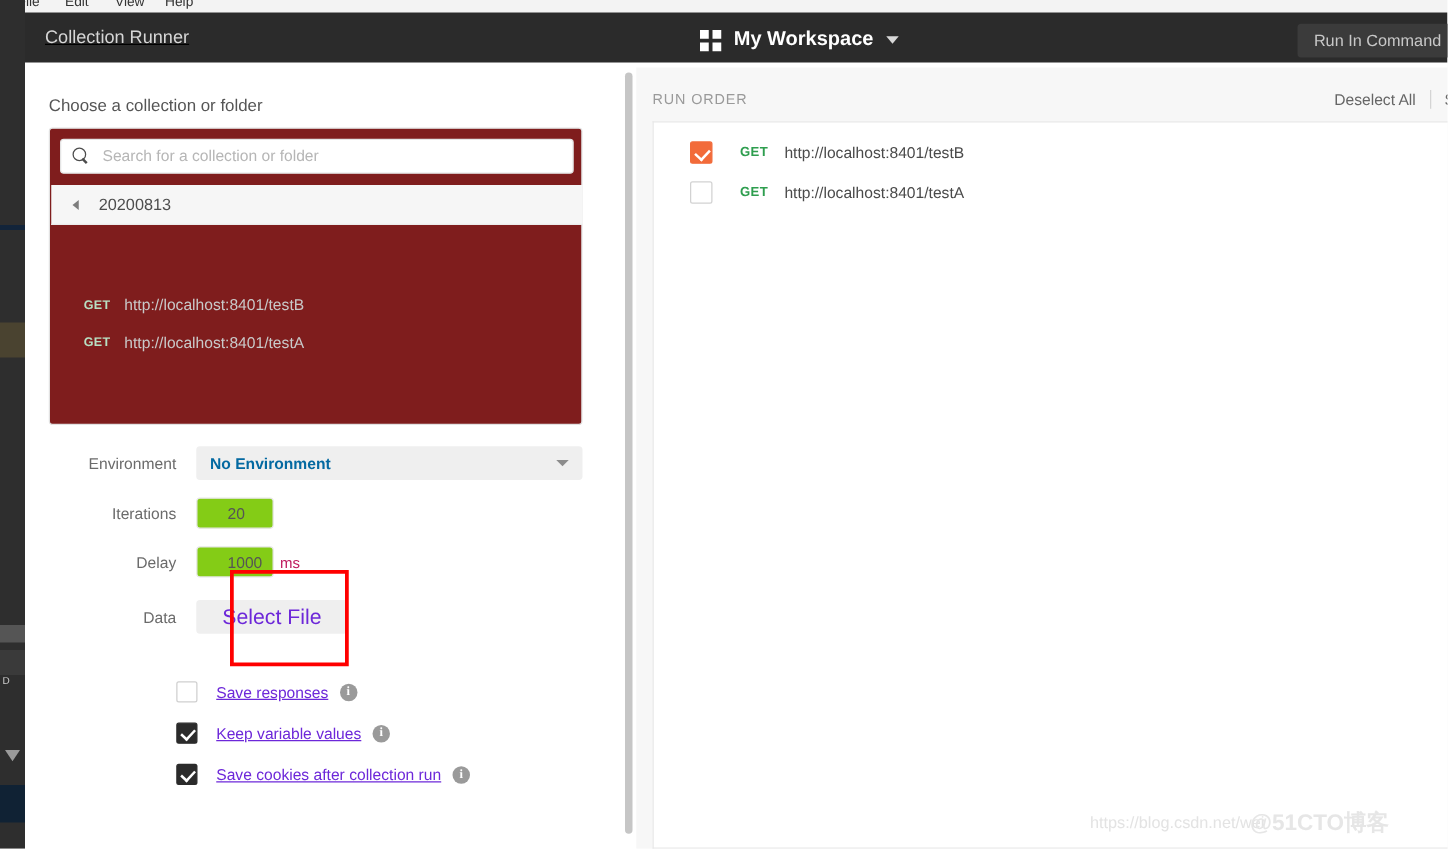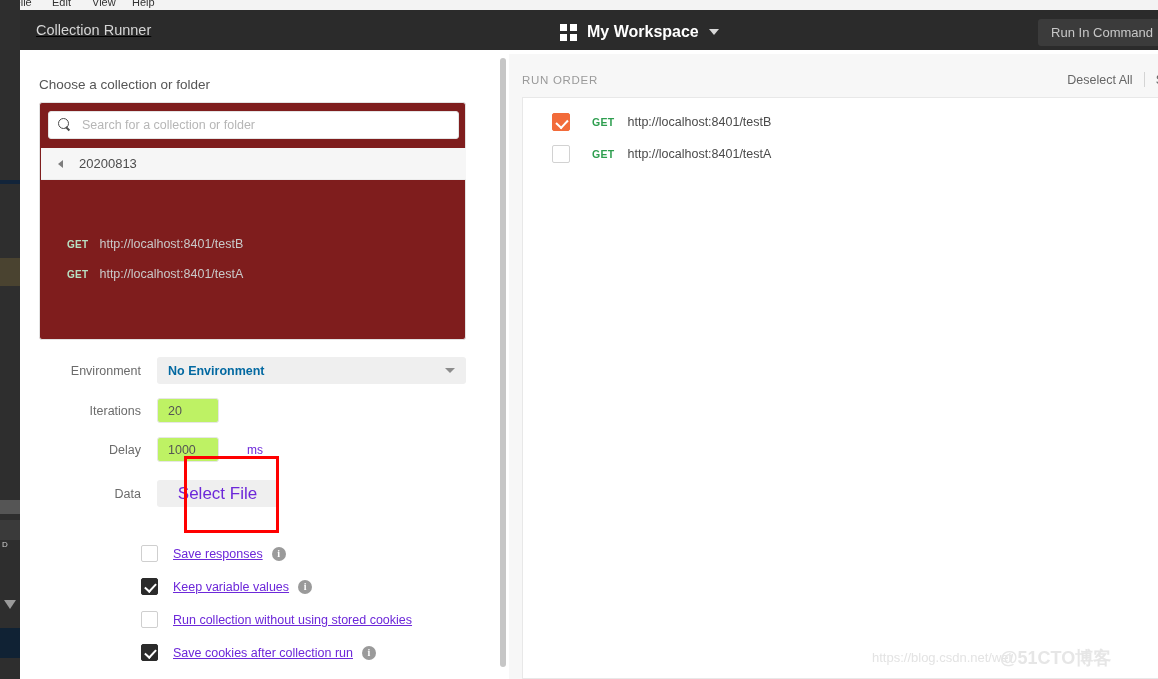--- a/index.html
+++ b/index.html
@@ -72,24 +72,24 @@
   .form { position: absolute; left: 19px; top: 303px; width: 440px; }
   .frow { display: flex; align-items: center; margin-bottom: 14px; }
   .flabel { width: 118px; text-align: right; padding-right: 16px; font-size: 12.5px; color: #6b6b6b; }
   .env-select {
     width: 309px; height: 27px; background: #efefef; border-radius: 3px;
     display: flex; align-items: center; justify-content: space-between; padding: 0 11px;
   }
   .env-val { font-size: 12.5px; color: #0369a1; font-weight: bold; }
   .env-caret { width: 0; height: 0; border-left: 5px solid transparent; border-right: 5px solid transparent; border-top: 5px solid #8c8c8c; }
   .num-input {
-    width: 62px; height: 25px; background: #bef264; border: 1px solid #e6e6e6; border-radius: 3px;
-    display: flex; align-items: center; padding-left: 10px; font-size: 12.5px; color: #555;
-  }
-  .unit { margin-left: 28px; font-size: 12px; color: #6d28d9; }
+    width: 62px; height: 25px; background: #84cc16; border: 1px solid #e6e6e6; border-radius: 3px;
+    display: flex; align-items: center; padding-left: 24px; font-size: 12.5px; color: #555;
+  }
+  .unit { margin-left: 5px; font-size: 12px; color: #be185d; }
   .file-btn {
     width: 121px; height: 27px; background: #efefef; border-radius: 3px;
     display: flex; align-items: center; justify-content: center; font-size: 17px; color: #6d28d9;
   }
   .red-box {
     position: absolute; left: 145px; top: 99px; width: 95px; height: 77px;
     border: 3px solid #ff0000; pointer-events: none;
   }
 
   
@@ -234,24 +234,20 @@
         <span class="cbox"></span>
         <span class="clabel">Save responses</span>
         <span class="info-ico">i</span>
       </div>
       <div class="crow">
         <span class="cbox on"></span>
         <span class="clabel">Keep variable values</span>
         <span class="info-ico">i</span>
       </div>
       <div class="crow">
-        <span class="cbox"></span>
-        <span class="clabel">Run collection without using stored cookies</span>
-      </div>
-      <div class="crow">
         <span class="cbox on"></span>
         <span class="clabel">Save cookies after collection run</span>
         <span class="info-ico">i</span>
       </div>
     </div>
   </div>
 
   <div class="vscroll"></div>
 
   <div class="right-pane">

